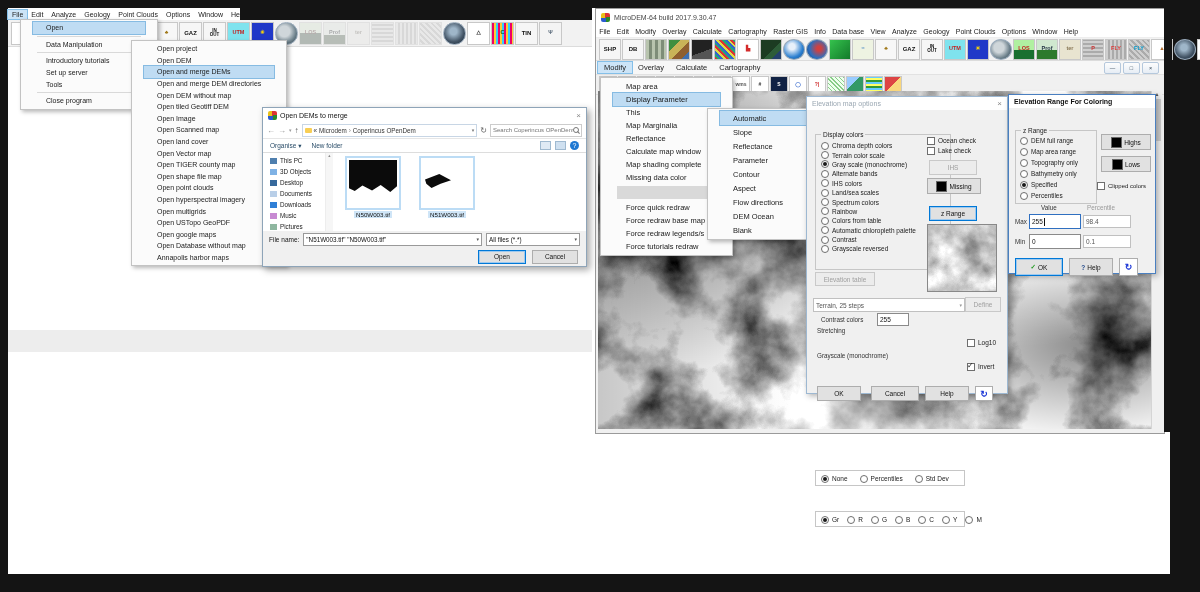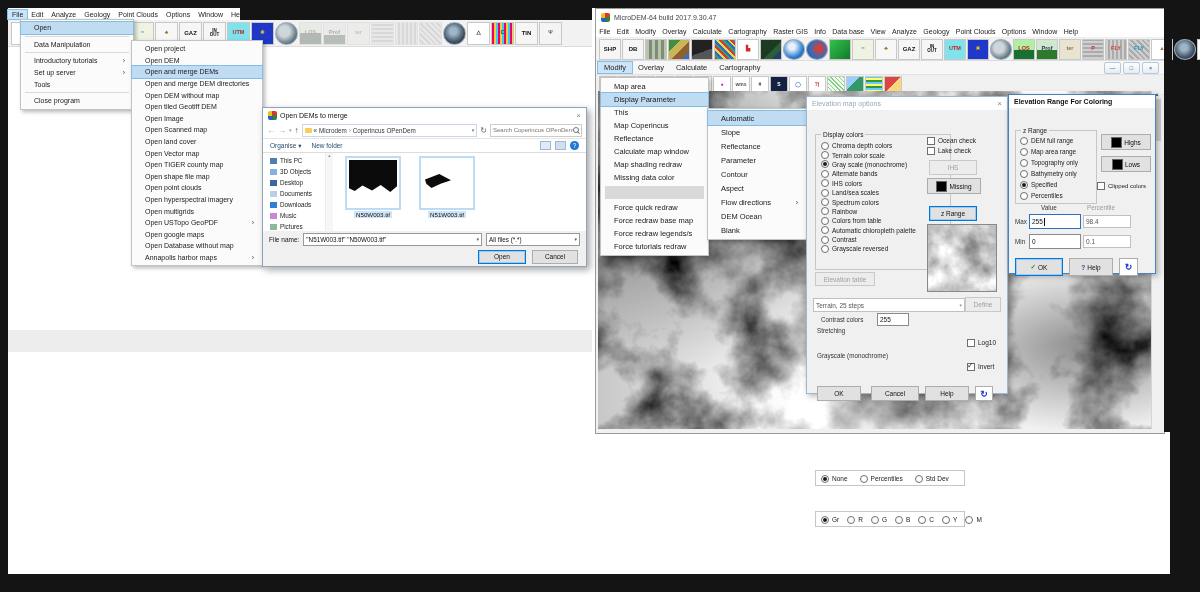--- a/index.html
+++ b/index.html
@@ -16,21 +16,21 @@
   .menubar .mbi.hl{background:#cce4f7;outline:1px solid #84bfe8;}
   .toolbar{display:flex;align-items:center;background:#f2f2f2;border-bottom:1px solid #dcdcdc;}
   .tbi{width:20px;height:19px;margin:1px 0 1px 1px;border:1px solid #c8c8c8;background:#fff;
        display:flex;align-items:center;justify-content:center;font-size:5.5px;font-weight:bold;
        overflow:hidden;flex:none;white-space:pre-line;text-align:center;line-height:1;}
   .tbi.round{border-radius:50%;border-color:#9ab;}
   .tbi.txt{background:#f6f6f6;color:#111;font-size:6px;}
   .tbi.tiny{font-size:4.5px;}
   .tbi.dis{opacity:.38;filter:grayscale(.8);}
   .menu-panel{background:#fbfbfb;border:1px solid #c3c3c3;box-shadow:2px 2px 4px rgba(0,0,0,.28);
-              padding:2px 0;z-index:5;}
+              padding:2px 12px;z-index:5;}
   .mi{display:flex;align-items:center;height:11.6px;padding:0 8px 0 13px;font-size:7px;color:#1a1a1a;white-space:nowrap;}
   .mi.hl{background:#bfdcf3;outline:1px solid #86bbe2;}
   .mi.sep{height:1px;background:#d9d9d9;margin:2px 4px;padding:0;}
   .mi .mi-arrow{margin-left:auto;padding-left:8px;color:#444;font-size:7px;}
   .btn{background:#e1e1e1;border:1px solid #adadad;display:flex;align-items:center;justify-content:center;
        font-size:6.5px;color:#111;gap:2px;}
   .btn.dis{color:#9f9f9f;background:#ececec;border-color:#c9c9c9;}
   .btn.def{border-color:#0078d7;box-shadow:0 0 0 1px #9ec9ee inset;}
   .rb{width:6px;height:6px;border:1px solid #6e6e6e;border-radius:50%;background:#fff;position:relative;flex:none;display:inline-block;}
   .rb.on::after{content:"";position:absolute;left:1px;top:1px;right:1px;bottom:1px;background:#1a1a1a;border-radius:50%;}
@@ -578,36 +578,36 @@
         <span>Display Parameter</span>
         <span class="mi-arrow"></span>
       </div>
 
       <div class="mi">
         <span>This</span>
         <span class="mi-arrow"></span>
       </div>
 
       <div class="mi">
-        <span>Map Coperincus</span>
+        <span>Map Marginalia</span>
         <span class="mi-arrow"></span>
       </div>
 
       <div class="mi">
         <span>Reflectance</span>
         <span class="mi-arrow"></span>
       </div>
 
       <div class="mi">
         <span>Calculate map window</span>
         <span class="mi-arrow"></span>
       </div>
 
       <div class="mi">
-        <span>Map shading redraw</span>
+        <span>Map shading complete</span>
         <span class="mi-arrow"></span>
       </div>
 
       <div class="mi">
         <span>Missing data color</span>
         <span class="mi-arrow"></span>
       </div>
 
       <div class="mi sep">
         

